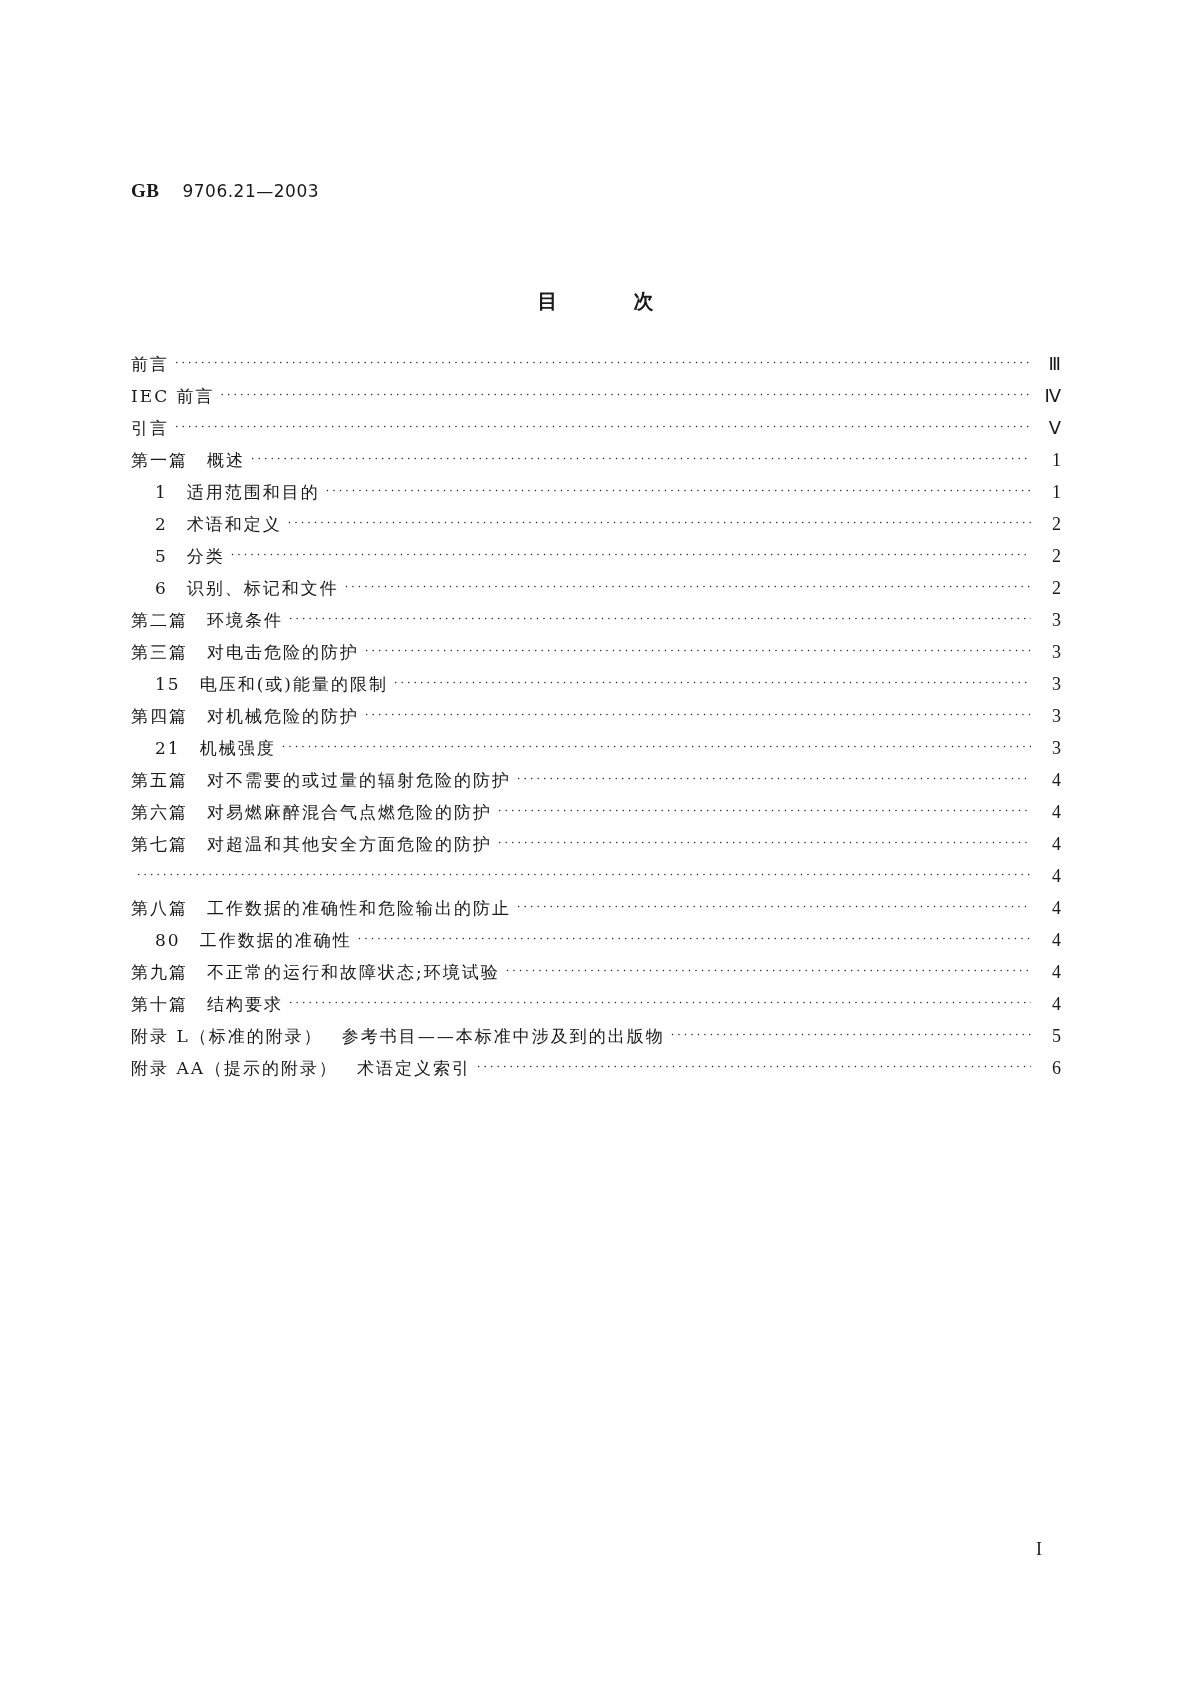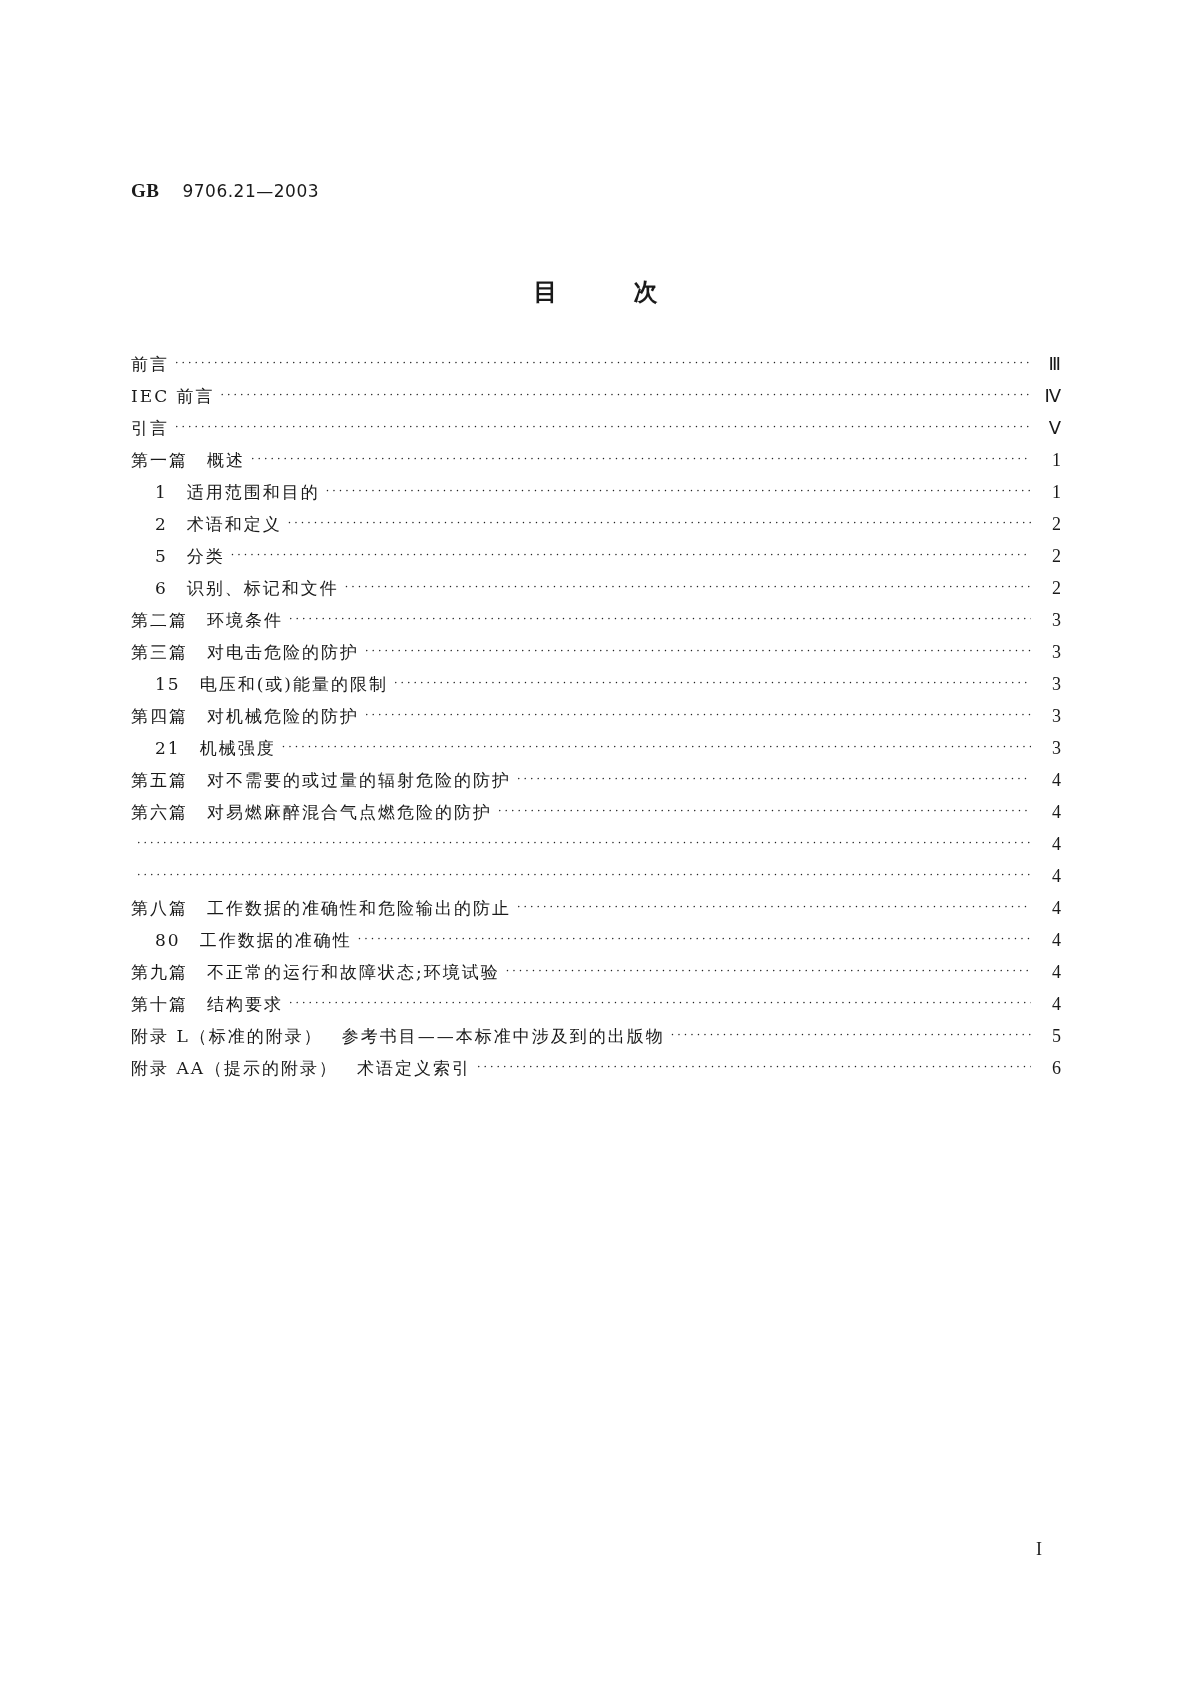--- a/index.html
+++ b/index.html
@@ -1,22 +1,22 @@
 <!DOCTYPE html>
 <html><head>
 <meta charset="utf-8">
 <style>
   html, body { margin: 0; padding: 0; background: #ffffff; }
   body { width: 1191px; height: 1684px; position: relative; overflow: hidden;
          font-family: "DejaVu Serif", "Liberation Serif", serif; color: #1a1a1a; }
   .header { position: absolute; left: 131px; top: 180px; font-size: 18px; letter-spacing: 0.5px; }
   .header .gb { font-family: "Liberation Serif", serif; font-weight: bold; font-size: 19px; margin-right: 23px; }
   .header .num { font-family: "DejaVu Sans", sans-serif; font-size: 17px; }
-  .title { position: absolute; top: 276px; left: 0; width: 1191px; text-align: center;
-           font-size: 24px; font-weight: bold; letter-spacing: 0; }
+  .title { position: absolute; top: 288px; left: 0; width: 1191px; text-align: center;
+           font-size: 20px; font-weight: bold; letter-spacing: 0; }
   .title span { display: inline-block; }
   .title .gap { width: 76px; }
   .toc { position: absolute; left: 131px; top: 348px; width: 930px; }
   .row { display: flex; align-items: flex-start; height: 32px; line-height: 32px; font-size: 17px; }
   .row.indent .label { padding-left: 24px; }
   .label { white-space: pre; letter-spacing: 2px; }
   .dots { flex: 1; overflow: hidden; white-space: nowrap; margin: 0 8px 0 6px;
           letter-spacing: 3px; font-size: 11px; color: #222; }
   .dots::before { content: "··································································································································································································································"; }
   .page { width: 22px; text-align: right; font-family: "Liberation Serif", serif; font-size: 18px; }
@@ -103,20 +103,21 @@
       <span class="label">第五篇　对不需要的或过量的辐射危险的防护</span>
       <span class="dots"></span>
       <span class="page">4</span>
     </div>
     <div class="row">
       <span class="label">第六篇　对易燃麻醉混合气点燃危险的防护</span>
       <span class="dots"></span>
       <span class="page">4</span>
     </div>
     <div class="row">
+      <span class="label">第七篇　对超温和其他安全方面危险的防护</span>
       <span class="dots"></span>
       <span class="page">4</span>
     </div>
     <div class="row indent">
       <span class="dots"></span>
       <span class="page">4</span>
     </div>
     <div class="row">
       <span class="label">第八篇　工作数据的准确性和危险输出的防止</span>
       <span class="dots"></span>

